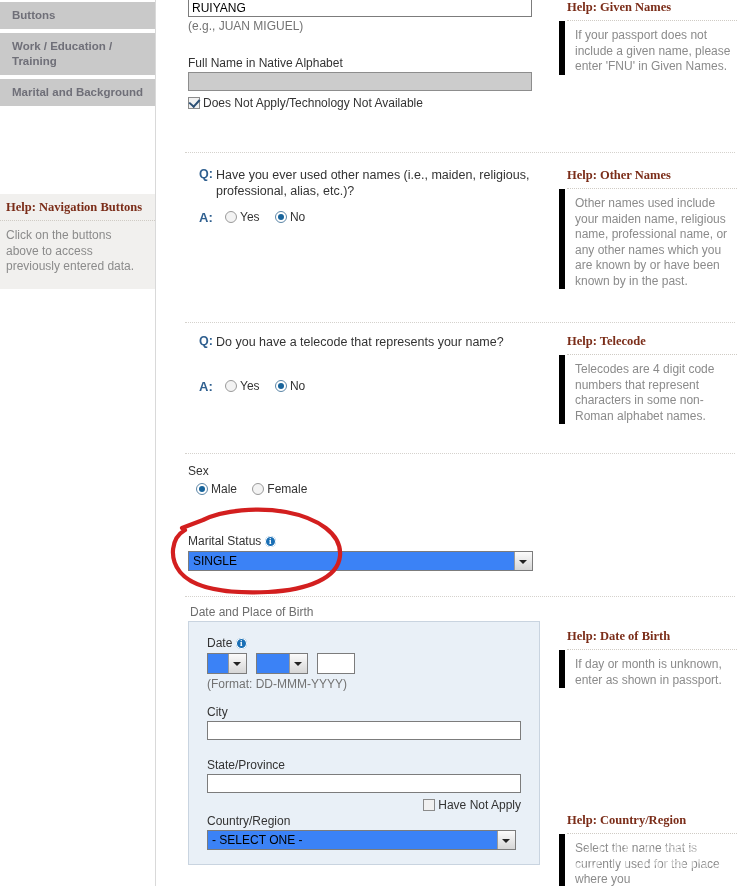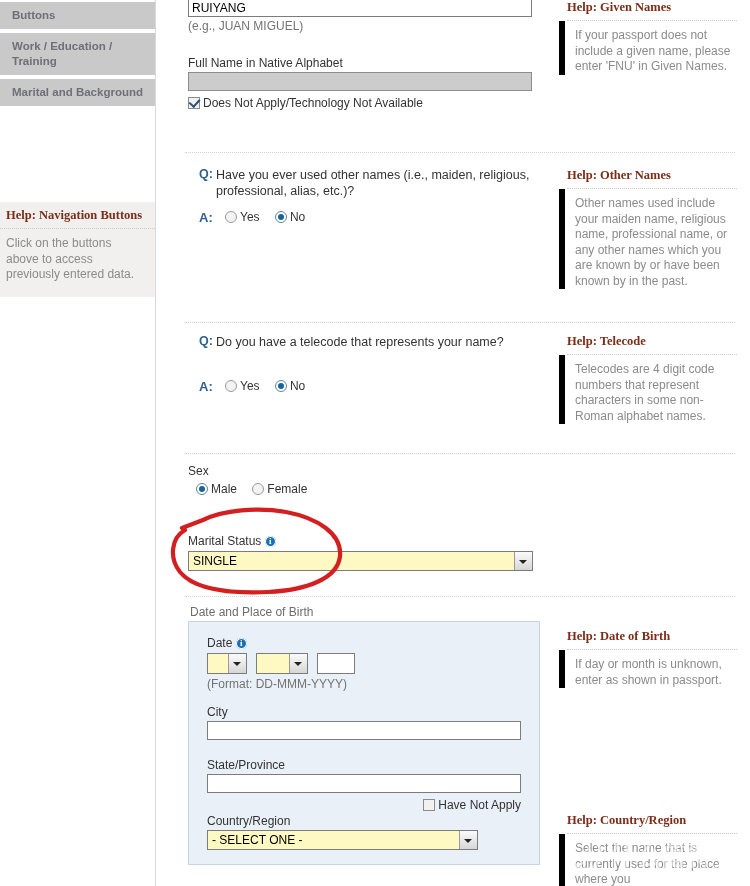--- a/index.html
+++ b/index.html
@@ -26,21 +26,21 @@
     font-size:11.5px;
     padding:6px 0 6px 12px;
     margin-bottom:4px;
     line-height:15px;
     cursor:pointer;
   }
   .nav-btn.first{margin-top:2px;}
 
   .help-box{
     background:#f1f0ee;
-    margin-top:12px;
+    margin-top:4px;
   }
   .help-title{
     font-family:"Liberation Serif", serif;
     font-weight:bold;
     font-size:12.5px;
     color:#7b2d19;
     padding:6px 8px 5px 6px;
     border-bottom:1px dotted #cfcbc4;
   }
   .help-body{
@@ -81,21 +81,21 @@
     border:1px solid #8d8d8d;
   }
 
   
   .sel{
     box-sizing:border-box;
     display:inline-block;
     position:relative;
     height:20px;
     border:1px solid #7c7c7c;
-    background:#fef9c3;
+    background:#3b82f6;
     font-size:12px;
     color:#000;
     line-height:18px;
     padding-left:4px;
     vertical-align:middle;
     cursor:pointer;
   }
   .sel .arrow{
     position:absolute;right:0;top:0;bottom:0;width:17px;
     background:linear-gradient(#fbfbfb,#d6d6d6);
@@ -311,21 +311,21 @@
       <input class="txt" style="width: 314px;" value="">
 
       <label class="fld" style="margin-top:18px;">State/Province</label>
       <input class="txt" style="width: 314px;" value="">
 
       <div style="width:314px;text-align:right;margin-top:5px;">
         <span class="cbx"></span><span class="rlabel" style="margin-right:0;">Have Not Apply</span>
       </div>
 
       <label class="fld" style="margin-top:2px;">Country/Region</label>
-      <div class="sel" style="width:271px;">
+      <div class="sel" style="width:309px;">
         <span>- SELECT ONE -</span>
         <span class="arrow"></span>
       </div>
     </div>
   </div>
 </div>
 
 <div id="right-col">
 
   <div class="rhelp" style="top:0px;">

